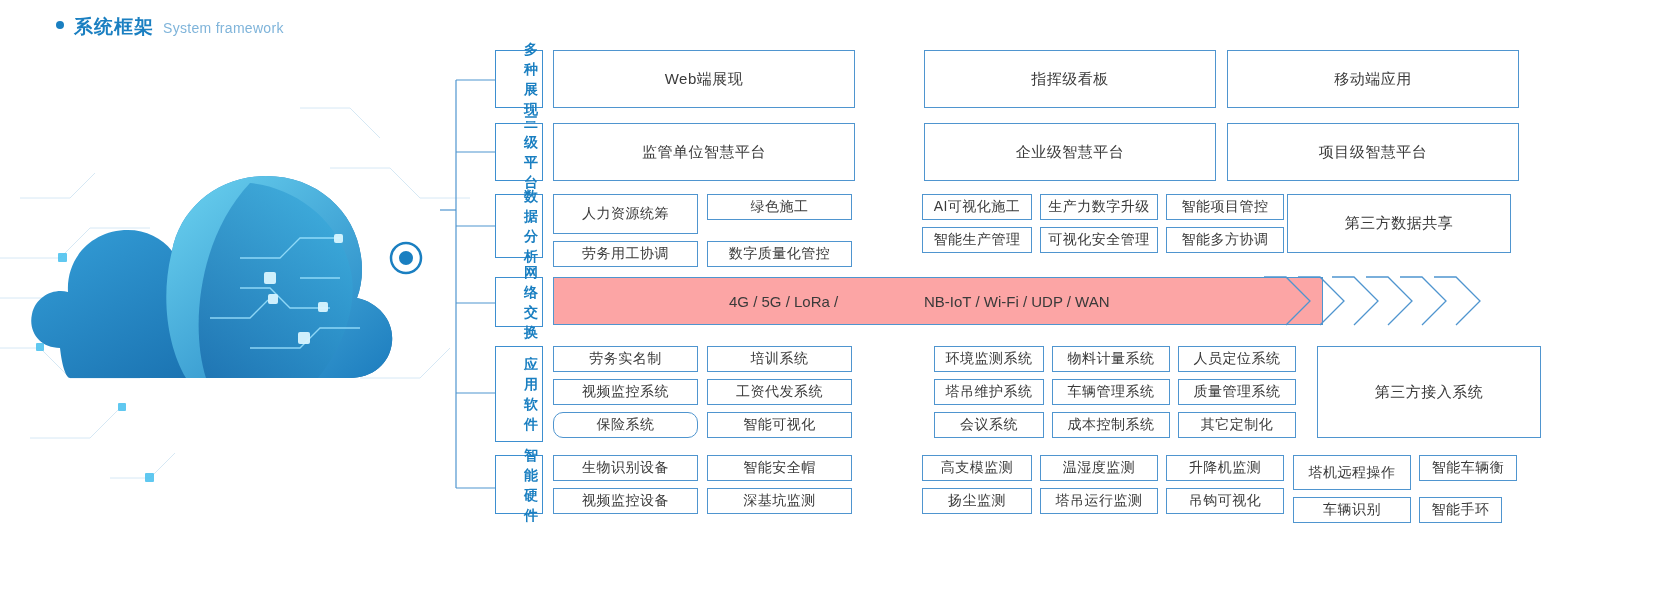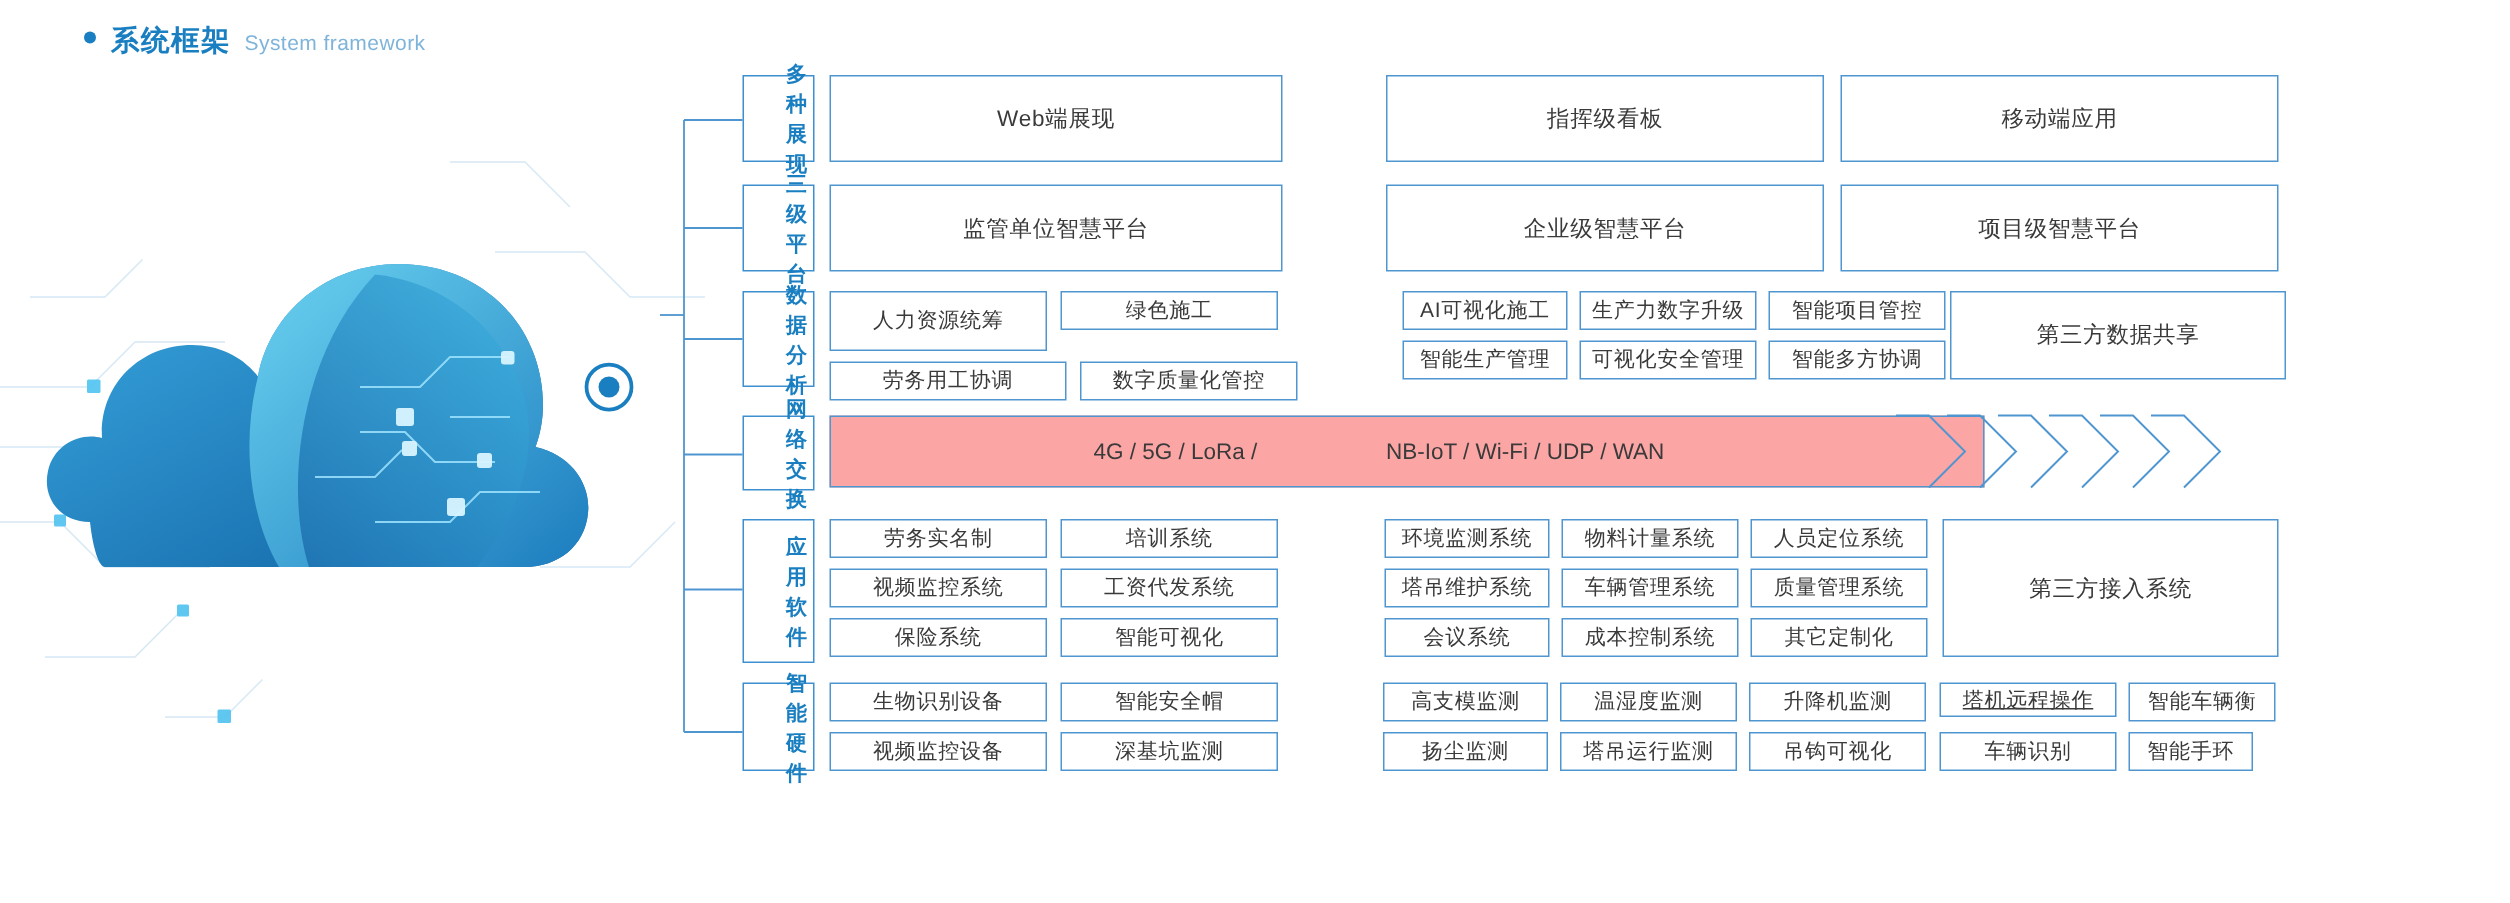--- a/index.html
+++ b/index.html
@@ -176,21 +176,21 @@
       <span>数据</span>
       <span>分析</span>
     </div>
     <div class="cells" style="gap:0; margin-left:10px;">
       <div class="group">
         <div class="grow">
           <div class="box" style="width:145px;height:40px;">人力资源统筹</div>
           <div class="box" style="width:145px;height:26px;">绿色施工</div>
         </div>
         <div class="grow">
-          <div class="box" style="width:158px;height:26px;">劳务用工协调</div>
+          <div class="box" style="width:145px;height:26px;">劳务用工协调</div>
           <div class="box" style="width:145px;height:26px;">数字质量化管控</div>
         </div>
       </div>
       <div class="group" style="margin-left:70px;">
         <div class="grow" style="gap:8px;">
           <div class="box" style="width:110px;height:26px;">AI可视化施工</div>
           <div class="box" style="width:118px;height:26px;">生产力数字升级</div>
           <div class="box" style="width:118px;height:26px;">智能项目管控</div>
         </div>
         <div class="grow" style="gap:8px;align-items:center;">
@@ -227,32 +227,32 @@
         <path d="M170 4 L192 4 L216 28 L192 52"></path>
       </g>
     </svg>
   </div>
 
   <div class="row" style="left:495px; top:346px; width:1040px; height:96px;">
     <div class="rowlabel">
       <span>应用</span>
       <span>软件</span>
     </div>
-    <div class="cells" style="gap:1px; margin-left:10px;">
+    <div class="cells" style="gap:12px; margin-left:10px;">
       <div class="group">
         <div class="grow">
           <div class="box" style="width:145px;height:26px;">劳务实名制</div>
           <div class="box" style="width:145px;height:26px;">培训系统</div>
         </div>
         <div class="grow">
           <div class="box" style="width:145px;height:26px;">视频监控系统</div>
           <div class="box" style="width:145px;height:26px;">工资代发系统</div>
         </div>
         <div class="grow">
-          <div class="box" style="width:145px;height:26px;">保险系统</div>
+          <div class="box" style="width:145px;height:26px;border-radius:10px;">保险系统</div>
           <div class="box" style="width:145px;height:26px;">智能可视化</div>
         </div>
       </div>
       <div class="group" style="margin-left:70px;">
         <div class="grow" style="gap:8px;">
           <div class="box" style="width:110px;height:26px;">环境监测系统</div>
           <div class="box" style="width:118px;height:26px;">物料计量系统</div>
           <div class="box" style="width:118px;height:26px;">人员定位系统</div>
         </div>
         <div class="grow" style="gap:8px;">
@@ -293,21 +293,21 @@
           <div class="box" style="width:118px;height:26px;">升降机监测</div>
         </div>
         <div class="grow" style="gap:8px;">
           <div class="box" style="width:110px;height:26px;">扬尘监测</div>
           <div class="box" style="width:118px;height:26px;">塔吊运行监测</div>
           <div class="box" style="width:118px;height:26px;">吊钩可视化</div>
         </div>
       </div>
       <div class="group" style="margin-left:9px;">
         <div class="grow" style="gap:8px;">
-          <div class="box" style="width:118px;height:23px;text-decoration:underline;">塔机远程操作</div>
+          <div class="box" style="width:118px;height:35px;">塔机远程操作</div>
           <div class="box" style="width:98px;height:26px;">智能车辆衡</div>
         </div>
         <div class="grow" style="gap:8px;">
           <div class="box" style="width:118px;height:26px;">车辆识别</div>
           <div class="box" style="width:83px;height:26px;">智能手环</div>
         </div>
       </div>
     </div>
   </div>
 

